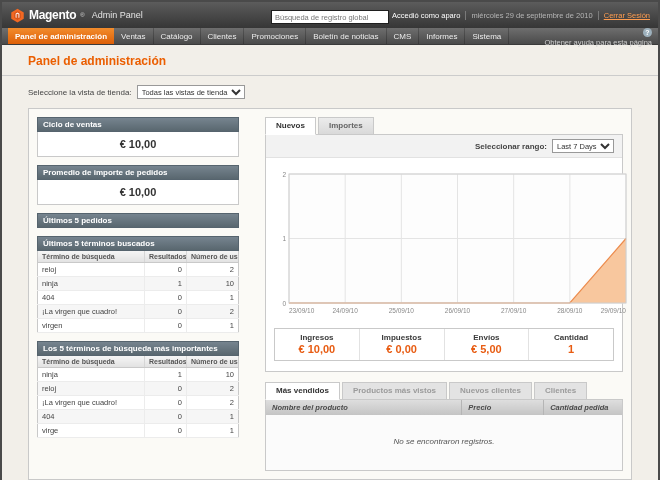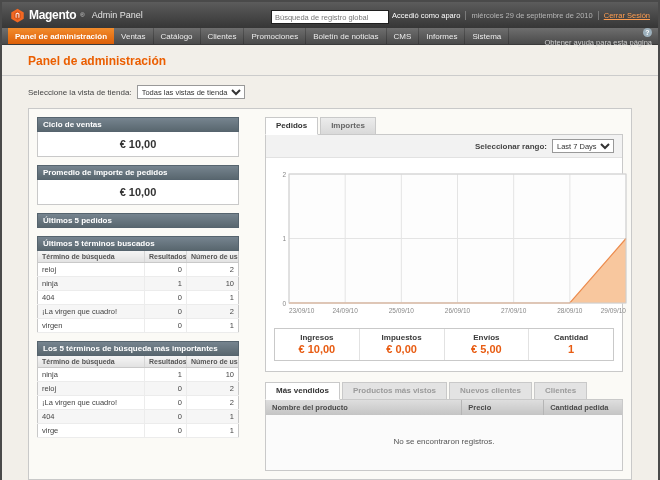--- a/index.html
+++ b/index.html
@@ -63,21 +63,21 @@
   .panel { border:1px solid #c9c9c9; background:#fff; position:relative; z-index:1; }
   .range-row { background:#f2f2f2; border-bottom:1px solid #e2e2e2; padding:4px 8px; display:flex; justify-content:flex-end; align-items:center; gap:5px; font-size:8px; font-weight:bold; color:#444; }
   .chart-wrap { padding:8px 8px 2px; }
   .stats-row { margin:6px 8px 10px; border:1px solid #c9c9c9; display:flex; background:#fff; }
   .stat { flex:1; text-align:center; padding:4px 0 5px; border-left:1px solid #e2e2e2; }
   .stat:first-child { border-left:none; }
   .stat-label { font-size:8px; font-weight:bold; color:#3a3a3a; }
   .stat-value { font-size:11px; font-weight:bold; color:#e85c12; margin-top:1px; }
 
   .bottom-section { margin-top:10px; }
-  .products-panel { border:1px solid #c9c9c9; background:#fff; }
+  .products-panel { border:1px solid #c9c9c9; background:#fff;font-style:italic; }
   table.products { width:100%; border-collapse:collapse; table-layout:fixed; }
   .products th { background:linear-gradient(#dedede,#c4c4c4); font-size:7.5px; font-weight:bold; color:#4a4a4a; text-align:left; padding:3px 6px; border-right:1px solid #b5b5b5; white-space:nowrap; overflow:hidden; }
   .products th:last-child { border-right:none; }
   .products th.col-name { width:55%; }
   .products th.col-price { width:23%; }
   .products td.empty { font-size:8px; color:#555; text-align:center; padding:22px 0 24px; background:#fbfbfb; }
 </style>
 </head>
 <body>
 
@@ -227,21 +227,21 @@
               </tr>
             </tbody>
           </table>
       </div>
 
     </div>
 
     <div class="right-col">
 
       <div class="tabs-row">
-        <div class="tab active">Pedidos</div>
+        <div class="tab active">Nuevos</div>
         <div class="tab">Importes</div>
       </div>
 
       <div class="panel">
         <div class="range-row">
           <span>Seleccionar rango:</span>
           <select>
             <option>Last 7 Days</option>
           </select>
         </div>

